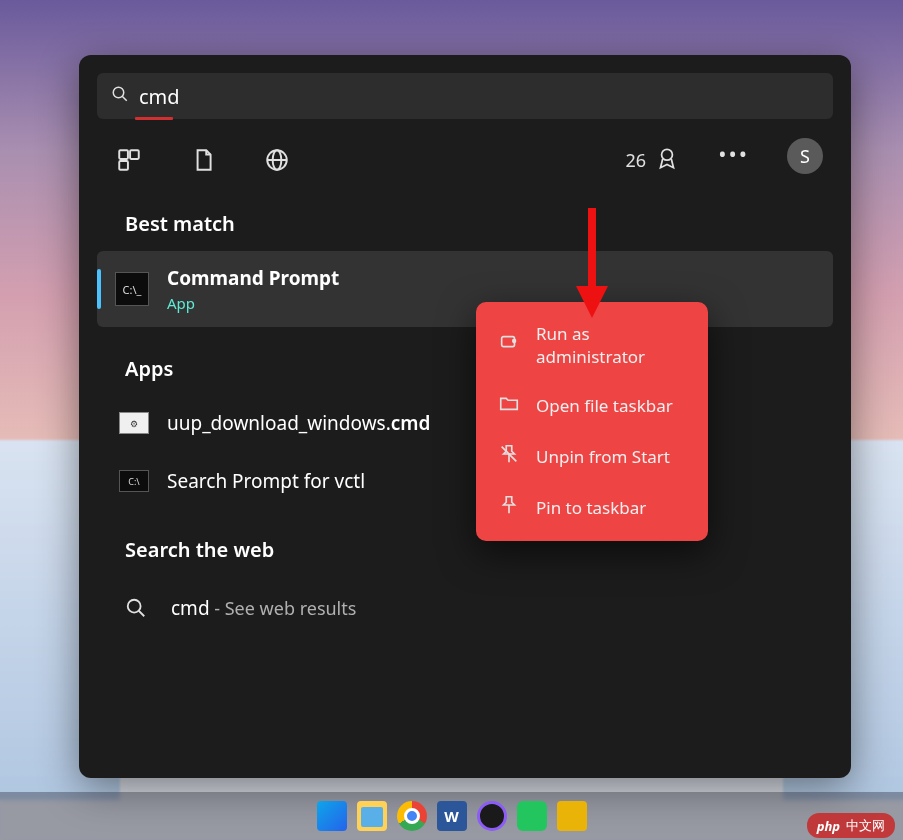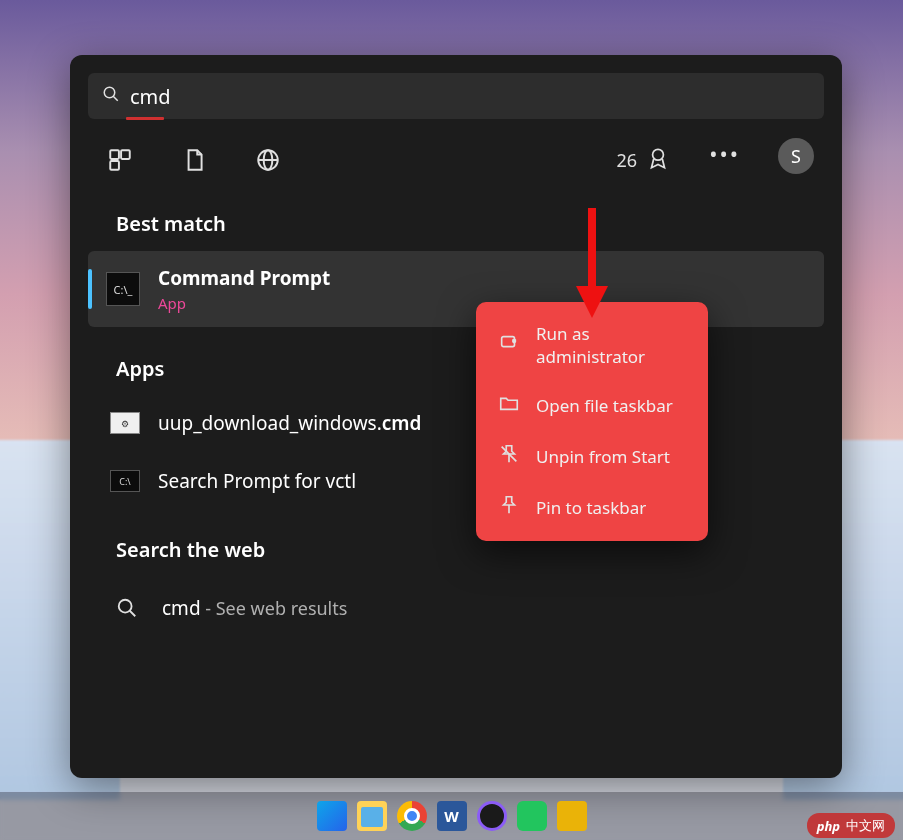--- a/index.html
+++ b/index.html
@@ -10,21 +10,21 @@
   }
   .trees-left, .trees-right {
     position: absolute; bottom: 40px; width: 140px; height: 360px;
     background: linear-gradient(180deg, #cfd8e6 0%, #a8bdd6 100%);
     filter: blur(1px) brightness(1.05);
   }
   .trees-left { left: -20px; border-radius: 0 40px 0 0; }
   .trees-right { right: -20px; border-radius: 40px 0 0 0; }
 
   .search-panel {
-    position: absolute; left: 70px; top: 55px; width: 772px; height: 723px;
+    position: absolute; left: 79px; top: 55px; width: 772px; height: 723px;
     background: #1c1c1c; border-radius: 12px; box-shadow: 0 10px 40px rgba(0,0,0,.45);
     padding: 18px 18px; color: #fff;
   }
   .search-box {
     width: 100%; height: 46px; background: #2d2d2d; border-radius: 6px;
     display: flex; align-items: center; padding: 0 14px; gap: 10px;
   }
   .search-box svg { width: 18px; height: 18px; fill: none; stroke: #e0e0e0; stroke-width: 2; }
   .search-input {
     background: transparent; border: none; outline: none; color: #fff;
@@ -59,21 +59,21 @@
   }
   .result-card::before {
     content: ""; position: absolute; left: 0; top: 18px; bottom: 18px; width: 4px;
     background: #4cc2ff; border-radius: 2px;
   }
   .app-icon {
     width: 34px; height: 34px; background: #0c0c0c; border: 1px solid #555;
     display: flex; align-items: center; justify-content: center; font-size: 11px; color: #ddd;
   }
   .result-text .title { font-size: 19px; color: #fff; font-weight: bold; }
-  .result-text .sub { font-size: 15px; color: #ec4899; margin-top: 2px; }
+  .result-text .sub { font-size: 15px; color: #5eead4; margin-top: 2px; }
 
   .item-row {
     display: flex; align-items: center; gap: 18px; padding: 14px 18px;
     margin: 4px 4px; border-radius: 6px; cursor: pointer;
   }
   .item-row .label { font-size: 19px; color: #fff; }
   .item-row .label .bold { font-weight: 600; }
   .item-row .suffix { color: #b0b0b0; font-size: 18px; }
   .web-icon { width:34px; height:34px; display:flex; align-items:center; justify-content:center;}
   .web-icon svg { width:22px; height:22px; stroke:#e0e0e0; fill:none; stroke-width:2;}

